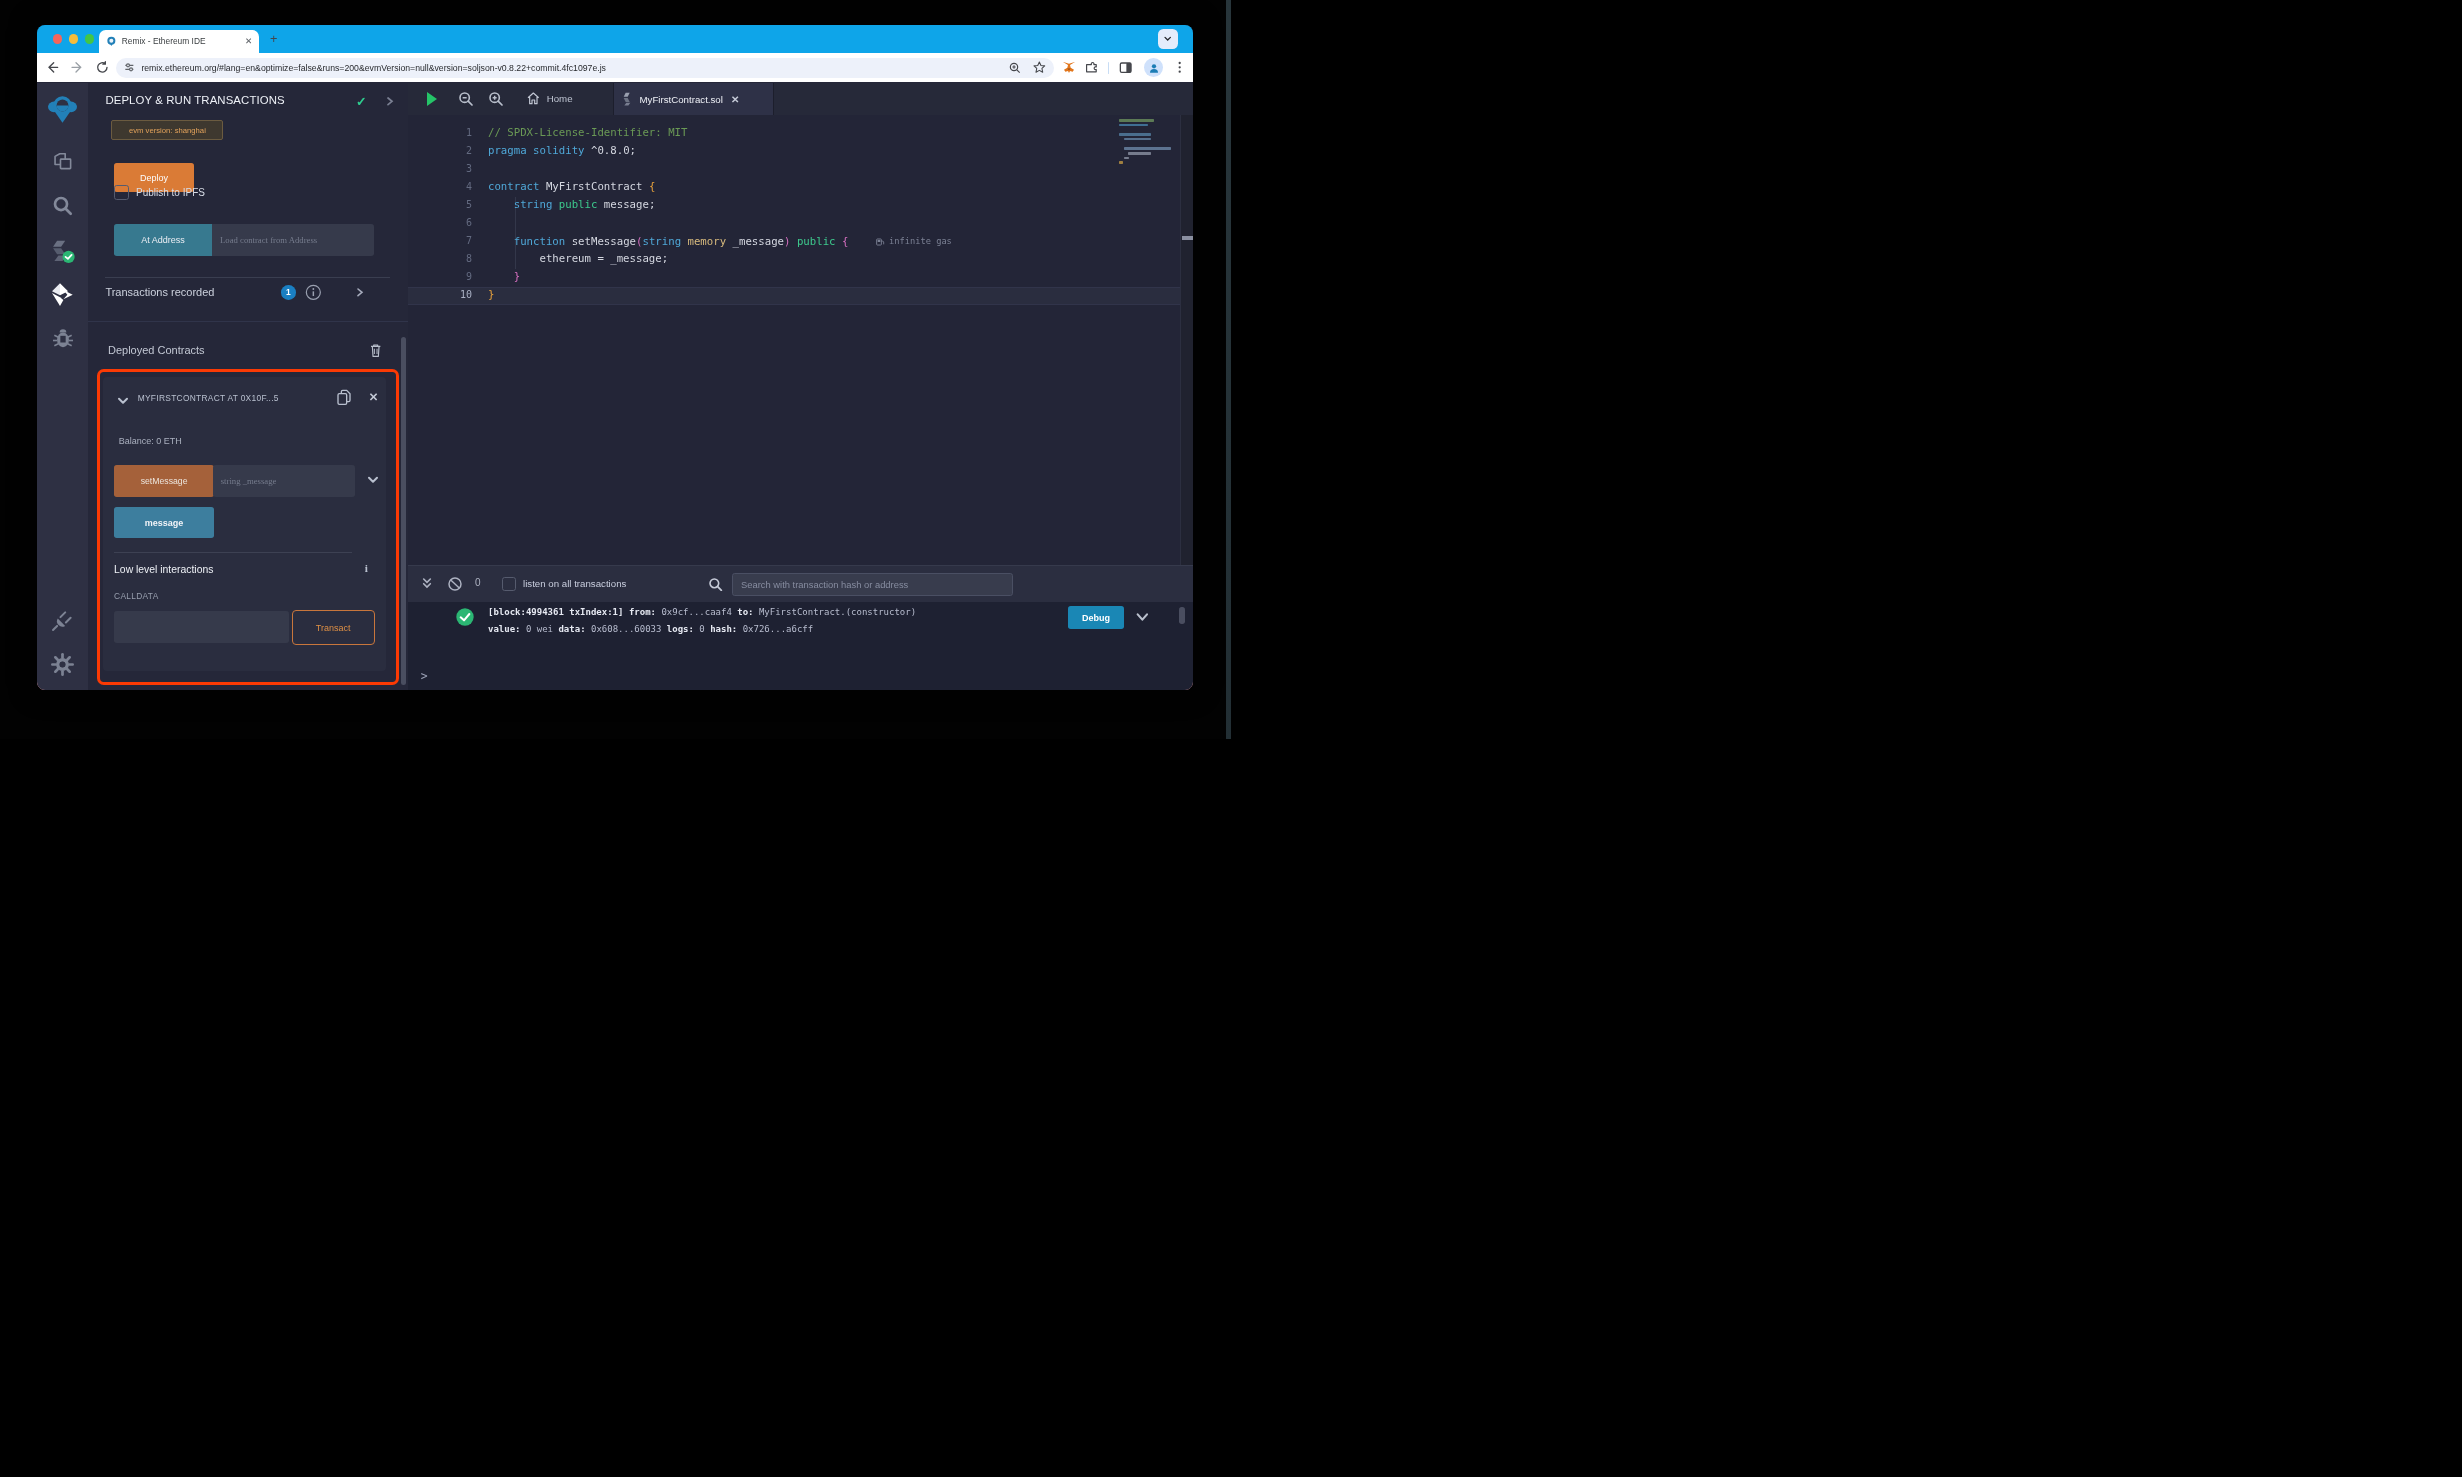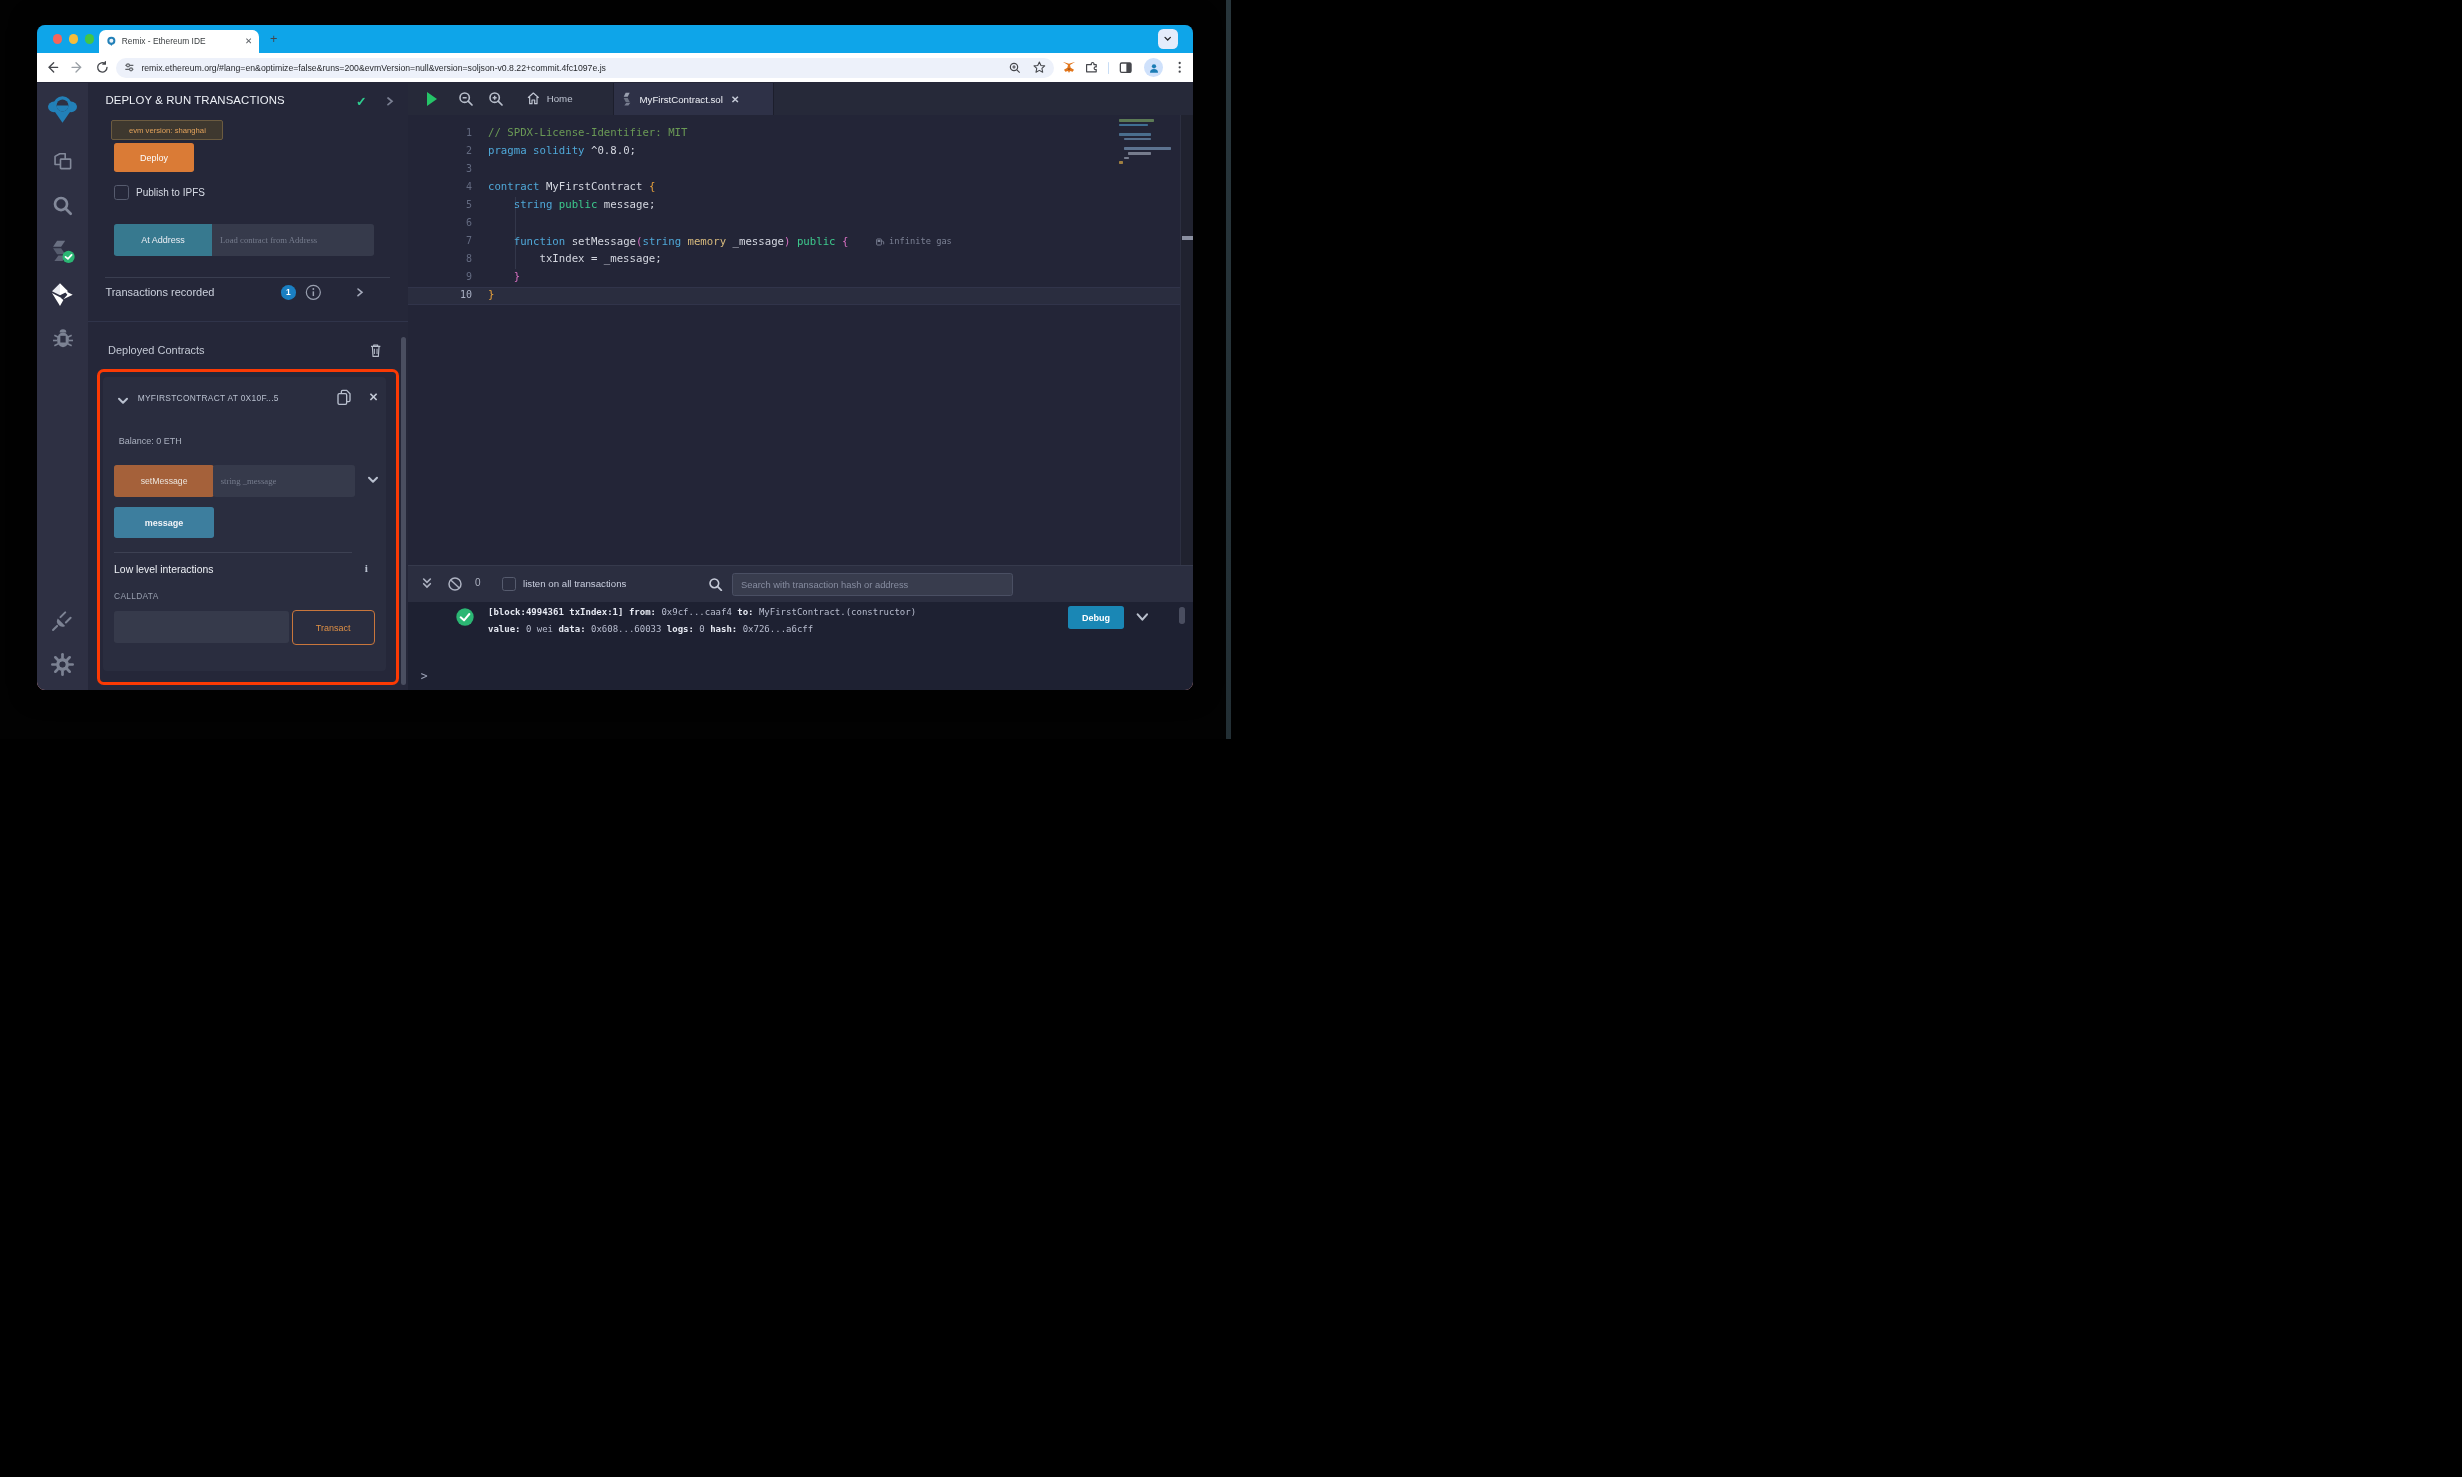--- a/index.html
+++ b/index.html
@@ -32,21 +32,21 @@
 
   
   .content{position:absolute;left:0;top:58px;width:100%;height:608px;background:#fca5a5;}
   .rail{position:absolute;left:0;top:0;width:51px;height:100%;background:#2e3043;border-right:0.7px solid #1c1e2b;}
   .railicon{position:absolute;left:0;width:51px;display:flex;justify-content:center;color:#83899a;}
   .panel{position:absolute;left:51px;top:0;width:320px;height:100%;background:#252739;}
   .ptitle{position:absolute;left:17.4px;top:10.7px;font-size:11.4px;color:#eef1f7;letter-spacing:0.1px;white-space:nowrap;}
   .badge-evm{position:absolute;left:23.4px;top:37px;width:110px;height:18px;background:#3e382f;border:0.7px solid #6b5b40;
        border-radius:2px;color:#e2a25b;font-size:7.7px;display:flex;align-items:center;justify-content:center;}
   .btn{display:flex;align-items:center;justify-content:center;border-radius:2.7px;box-sizing:border-box;}
-  .btn-deploy{position:absolute;left:26px;top:60px;width:80px;height:29px;background:#da7b36;color:#fdfdfd;font-size:9px;}
+  .btn-deploy{position:absolute;left:26px;top:80px;width:80px;height:29px;background:#da7b36;color:#fdfdfd;font-size:9px;}
   .chk{box-sizing:border-box;border:1.3px solid #565b6e;border-radius:2.7px;background:transparent;}
   .divider{position:absolute;height:0.7px;background:#3a3e50;}
   .circlebadge{position:absolute;width:14.7px;height:14.7px;border-radius:50%;background:#1a7fc2;color:#fff;
        font-size:8.4px;font-weight:bold;display:flex;align-items:center;justify-content:center;}
   .redbox{position:absolute;left:8.7px;top:286px;width:296px;height:310px;border:3.3px solid #fb3a04;border-radius:6.7px;}
   .card{position:absolute;left:14.7px;top:294px;width:283px;height:294px;background:#2a2d3f;border-radius:4px;}
   .ctr-header{position:absolute;left:35px;top:16px;width:177px;font-size:8.4px;color:#b9c0cf;letter-spacing:0.3px;
        white-space:nowrap;overflow:hidden;}
   .fieldset-btn{background:#a5613a;color:#ece5dd;font-size:8.7px;}
   .input{box-sizing:border-box;background:#363a4b;border-radius:2.7px;color:#d6dae4;font-size:8.7px;
@@ -399,21 +399,21 @@
               <div class="codeline"><span class="ln">2</span><span class="lc"><span class="tok-kw">pragma</span><span class="tok-pl"> </span><span class="tok-kw">solidity</span><span class="tok-pl"> ^0.8.0;</span></span></div>
               <div class="codeline"><span class="ln">3</span><span class="lc"></span></div>
               <div class="codeline"><span class="ln">4</span><span class="lc"><span class="tok-kw">contract</span><span class="tok-pl"> MyFirstContract </span><span class="tok-bo">{</span></span></div>
               <div class="codeline"><span class="ln">5</span><span class="lc"><span class="tok-pl">    </span><span class="tok-kw">string</span><span class="tok-pl"> </span><span class="tok-gr">public</span><span class="tok-pl"> message;</span></span></div>
               <div class="codeline"><span class="ln">6</span><span class="lc"></span></div>
               <div class="codeline"><span class="ln">7</span><span class="lc"><span class="tok-pl">    </span><span class="tok-kw">function</span><span class="tok-pl"> setMessage</span><span class="tok-bp">(</span><span class="tok-kw">string</span><span class="tok-pl"> </span><span class="tok-ye">memory</span><span class="tok-pl"> _message</span><span class="tok-bp">)</span><span class="tok-pl"> </span><span class="tok-gr">public</span><span class="tok-pl"> </span><span class="tok-bp">{</span><span class="gas-note"><svg width="8.7" height="8.7" viewBox="0 0 13 13" style="display:inline-block">
                       <rect x="1" y="3" width="7" height="9" rx="1" fill="none" stroke="#7b8194" stroke-width="1.4"></rect>
                       <rect x="2.5" y="4.5" width="4" height="3" fill="#7b8194"></rect>
                       <path d="M8 6 h2 l1.5 1.5 V11" fill="none" stroke="#7b8194" stroke-width="1.3"></path>
                     </svg><span>infinite gas</span></span></span></div>
-              <div class="codeline"><span class="ln">8</span><span class="lc"><span class="tok-pl">        txIndex = _message;</span></span></div>
+              <div class="codeline"><span class="ln">8</span><span class="lc"><span class="tok-pl">        ethereum = _message;</span></span></div>
               <div class="codeline"><span class="ln">9</span><span class="lc"><span class="tok-pl">    </span><span class="tok-bp">}</span></span></div>
               <div class="codeline"><span class="ln" style="color: rgb(170, 177, 197);">10</span><span class="lc"><span class="tok-bo">}</span></span></div>
             </div>
 
         <div class="minimap">
           <div class="mmrow" style="width:35px;background:#5c7a55;"></div>
           <div class="mmrow" style="width:29px;background:#3f6f93;"></div>
           <div class="mmrow" style="width:0;"></div>
           <div class="mmrow" style="width:32px;background:#4a6e8e;"></div>
           <div class="mmrow" style="width:27px;margin-left:5.4px;background:#56708e;"></div>

